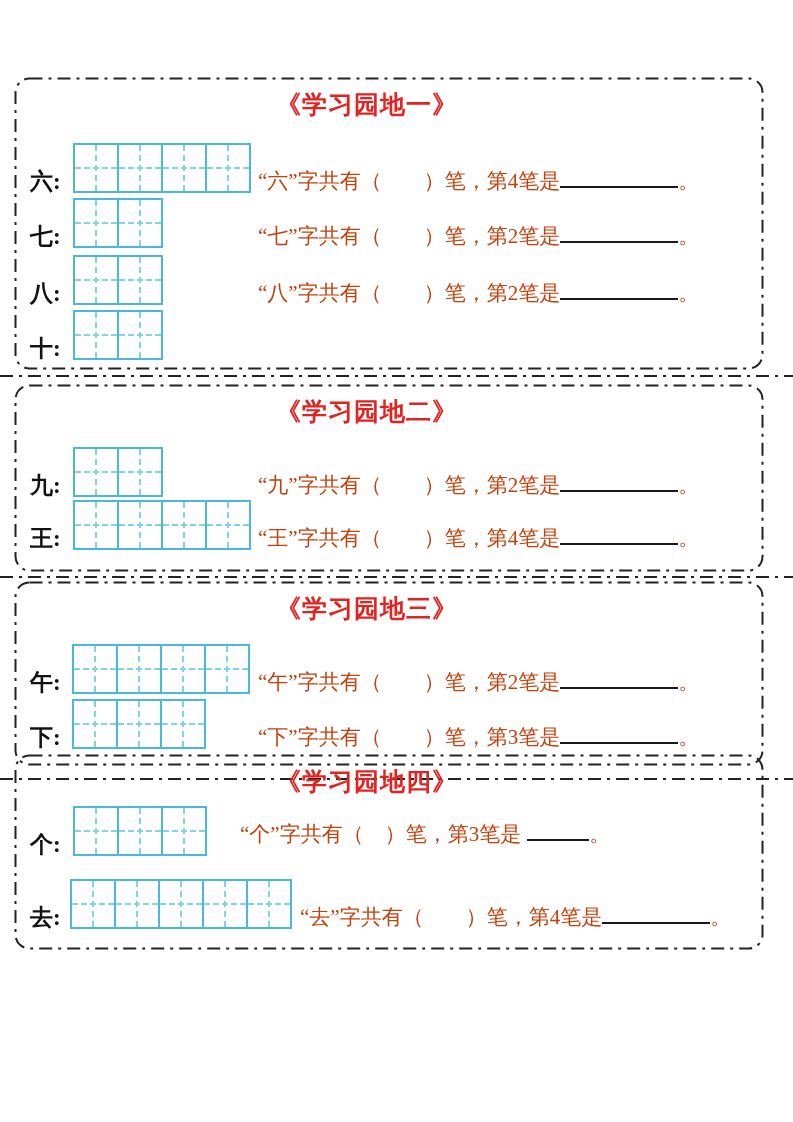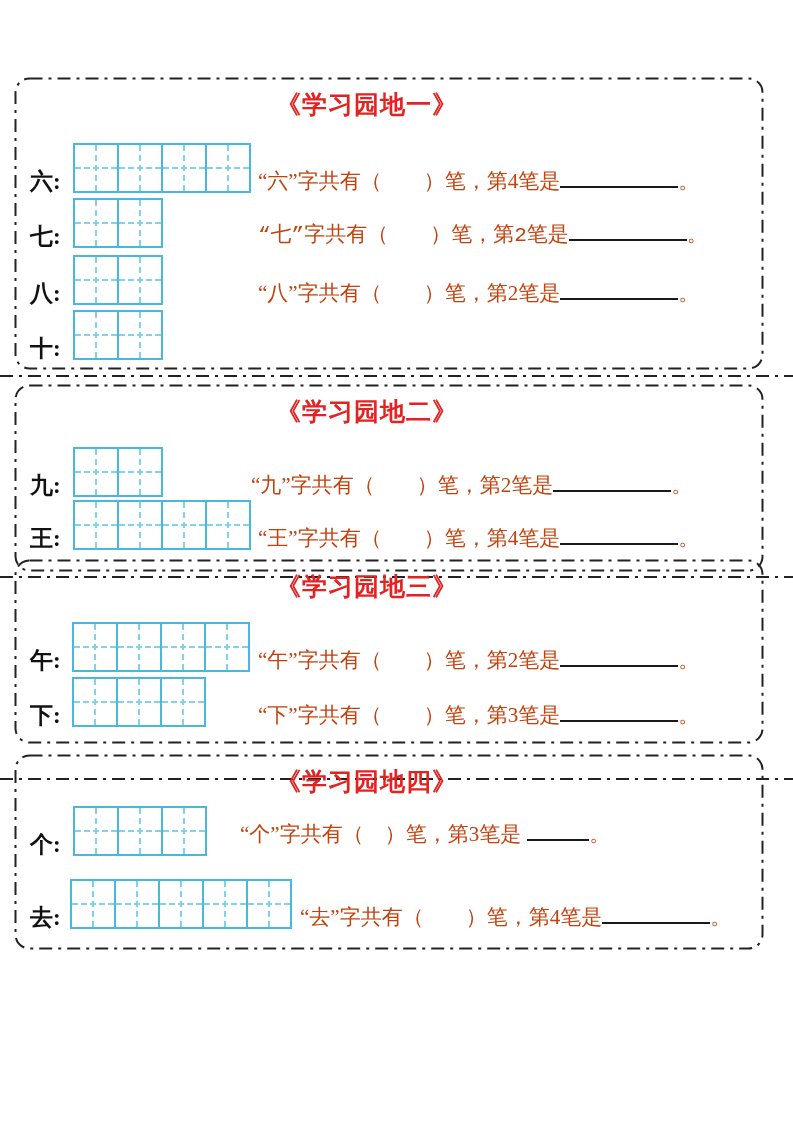--- a/index.html
+++ b/index.html
@@ -76,21 +76,21 @@
       <div class="qtext" style="left:244px;">
         <span>“六”字共有（　　）笔，第4笔是</span><span class="blank" data-blank="long"></span><span>。</span>
       </div>
     </div>
     <div class="row" style="top:121px;">
       <span class="char-label">七:</span>
       <div class="grid" style="left:59px;">
           <div class="gcell"></div>
           <div class="gcell"></div>
         </div>
-      <div class="qtext" style="left:244px;font-family:Liberation Mono, monospace;">
+      <div class="qtext" style="left:244px;">
         <span>“七”字共有（　　）笔，第2笔是</span><span class="blank" data-blank="long"></span><span>。</span>
       </div>
     </div>
     <div class="row" style="top:178px;">
       <span class="char-label">八:</span>
       <div class="grid" style="left:59px;">
           <div class="gcell"></div>
           <div class="gcell"></div>
         </div>
       <div class="qtext" style="left:244px;">
@@ -112,41 +112,41 @@
     <svg class="bsvg" width="750" height="188">
       <rect x="1.5" y="1.5" width="747" height="185" rx="14" fill="none" stroke="#222" stroke-width="2" stroke-dasharray="13 6 3 6"></rect>
     </svg>
     <div class="sec-title">《学习园地二》</div>
     <div class="row" style="top:63px;">
       <span class="char-label">九:</span>
       <div class="grid" style="left:59px;">
           <div class="gcell"></div>
           <div class="gcell"></div>
         </div>
-      <div class="qtext" style="left:237px;">
+      <div class="qtext" style="left:244px;">
         <span>“九”字共有（　　）笔，第2笔是</span><span class="blank" data-blank="long"></span><span>。</span>
       </div>
     </div>
     <div class="row" style="top:116px;">
       <span class="char-label">王:</span>
       <div class="grid" style="left:59px;">
           <div class="gcell"></div>
           <div class="gcell"></div>
           <div class="gcell"></div>
           <div class="gcell"></div>
         </div>
       <div class="qtext" style="left:244px;">
         <span>“王”字共有（　　）笔，第4笔是</span><span class="blank" data-blank="long"></span><span>。</span>
       </div>
     </div>
   </div>
 
   <div class="sep" style="top:576px;"></div>
 
-  <div class="section" style="top:559px;height:185px;">
+  <div class="section" style="top:581px;height:185px;">
     <svg class="bsvg" width="750" height="185">
       <rect x="1.5" y="1.5" width="747" height="182" rx="14" fill="none" stroke="#222" stroke-width="2" stroke-dasharray="13 6 3 6"></rect>
     </svg>
     <div class="sec-title">《学习园地三》</div>
     <div class="row" style="top:63px;">
       <span class="char-label">午:</span>
       <div class="grid" style="left:58px;">
           <div class="gcell"></div>
           <div class="gcell"></div>
           <div class="gcell"></div>

